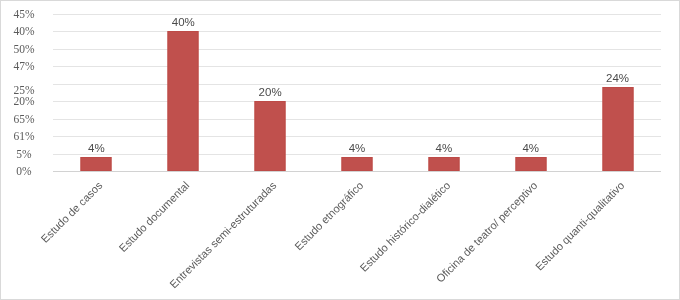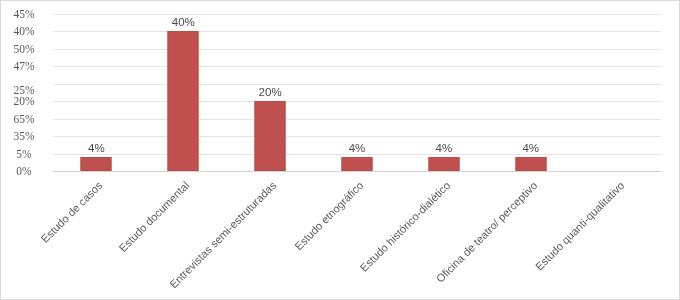--- a/index.html
+++ b/index.html
@@ -105,21 +105,21 @@
   }
 </style>
 </head>
 <body>
 
 <div id="chart-frame">
 
   <div id="y-axis">
       <div class="ytick-label" style="top: 170px;">0%</div>
       <div class="ytick-label" style="top: 152.556px;">5%</div>
-      <div class="ytick-label" style="top: 135.111px;">35%</div>
+      <div class="ytick-label" style="top: 135.111px;">61%</div>
       <div class="ytick-label" style="top: 117.667px;">65%</div>
       <div class="ytick-label" style="top: 100.222px;">20%</div>
       <div class="ytick-label" style="top: 89px;">25%</div>
       <div class="ytick-label" style="top: 65.3333px;">47%</div>
       <div class="ytick-label" style="top: 47.8889px;">50%</div>
       <div class="ytick-label" style="top: 30.4444px;">40%</div>
       <div class="ytick-label" style="top: 13px;">45%</div>
     </div>
 
   <div id="plot-area">
@@ -150,20 +150,24 @@
         <div class="bar-label" style="bottom: 16.9556px;">4%</div>
       </div>
       <div class="bar-slot" style="left: 347.429px; width: 86.8571px;">
         <div class="bar" title="Estudo histórico-dialético: 4%" style="height: 13.9556px; background: rgb(192, 80, 77);"></div>
         <div class="bar-label" style="bottom: 16.9556px;">4%</div>
       </div>
       <div class="bar-slot" style="left: 434.286px; width: 86.8571px;">
         <div class="bar" title="Oficina de teatro/ perceptivo: 4%" style="height: 13.9556px; background: rgb(192, 80, 77);"></div>
         <div class="bar-label" style="bottom: 16.9556px;">4%</div>
       </div>
+      <div class="bar-slot" style="left: 521.143px; width: 86.8571px;">
+        <div class="bar" title="Estudo quanti-qualitativo: 24%" style="height: 83.7333px; background: rgb(192, 80, 77);"></div>
+        <div class="bar-label" style="bottom: 86.7333px;">24%</div>
+      </div>
     </div>
 
   <div id="x-labels">
       <div class="xlabel-slot" style="left: 0px; width: 86.8571px;">
         <div class="xlabel">Estudo de casos</div>
       </div>
       <div class="xlabel-slot" style="left: 86.8571px; width: 86.8571px;">
         <div class="xlabel">Estudo documental</div>
       </div>
       <div class="xlabel-slot" style="left: 173.714px; width: 86.8571px;">

